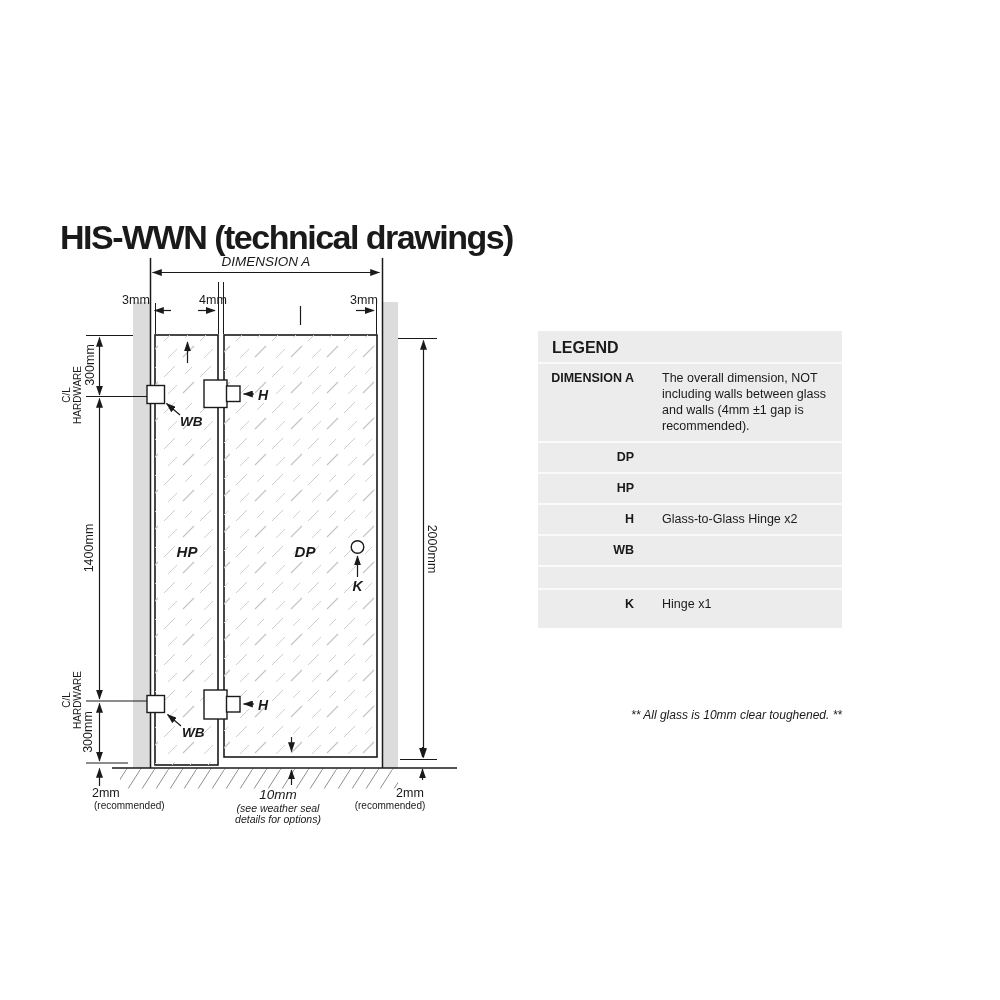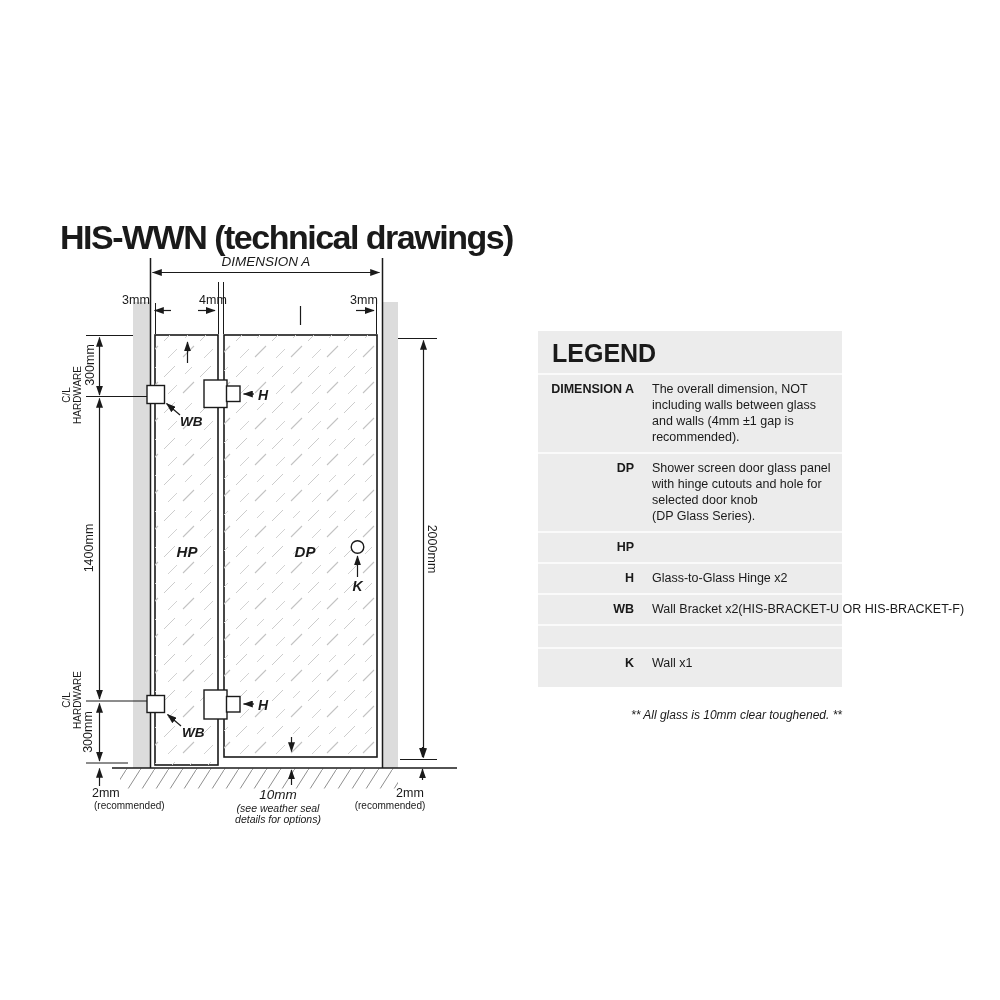--- a/index.html
+++ b/index.html
@@ -10,25 +10,25 @@
   .t-dim{font-size:12.5px;}
   .t-it{font-style:italic;}
   .t-big{font-size:13.5px;}
   .t-sm{font-size:10px;}
   .t-sm2{font-size:10.5px;}
   .t-lab{font-size:14px;font-weight:bold;font-style:italic;}
   .t-lab2{font-size:13.5px;font-weight:bold;font-style:italic;}
   .t-panel{font-size:15px;font-weight:bold;font-style:italic;}
   .t-cl{font-size:10px;}
   .legend{position:absolute;left:538px;top:331px;width:304px;background:#ececec;}
-  .legend-header{font-size:25px;font-weight:bold;padding:8px 8px 5px 14px;}
+  .legend-header{font-size:16px;font-weight:bold;padding:8px 8px 5px 14px;}
   .lrow{display:flex;border-top:2px solid #fafafa;padding:6px 0 7px 0;}
   .lrow-empty{height:21px;border-top:2px solid #fafafa;}
   .lkey{flex:none;width:96px;text-align:right;font-weight:bold;font-size:12.5px;line-height:16px;}
-  .ldesc{margin-left:18px;font-size:12.5px;line-height:16px;width:192px;}
+  .ldesc{margin-left:28px;font-size:12.5px;line-height:16px;width:192px;}
   .ldesc span{display:block;}
   .ldesc.nowrap{white-space:nowrap;width:auto;overflow:visible;}
   .legend-foot{position:absolute;left:538px;top:708px;width:304px;text-align:right;font-style:italic;font-size:12px;}
 </style>
 </head>
 <body>
 
 <h1 class="page-title">HIS-WWN (technical drawings)</h1>
 
 <svg width="1000" height="1000" viewBox="0 0 1000 1000">
@@ -179,49 +179,40 @@
     <div class="ldesc">
       <span>The overall dimension, NOT</span>
       <span>including walls between glass</span>
       <span>and walls (4mm ±1 gap is</span>
       <span>recommended).</span>
     </div>
   </div>
 
   <div class="lrow">
     <div class="lkey">DP</div>
-    <div class="ldesc">
-      <span>Shower screen door glass panel</span>
-      <span>with hinge cutouts and hole for</span>
-      <span>selected door knob</span>
-      <span>(DP Glass Series).</span>
-    </div>
   </div>
 
   <div class="lrow">
     <div class="lkey">HP</div>
   </div>
 
   <div class="lrow">
     <div class="lkey">H</div>
     <div class="ldesc">
       <span>Glass-to-Glass Hinge x2</span>
     </div>
   </div>
 
   <div class="lrow">
     <div class="lkey">WB</div>
-    <div class="ldesc nowrap">
-      <span>Wall Bracket x2(HIS-BRACKET-U OR HIS-BRACKET-F)</span>
-    </div>
   </div>
 
   <div class="lrow-empty"></div>
 
   <div class="lrow" style="padding-bottom:16px;">
     <div class="lkey">K</div>
     <div class="ldesc">
-      <span>Wall x1</span>
+      <span>Hinge x1</span>
     </div>
   </div>
 </div>
 
 <div class="legend-foot">** All glass is 10mm clear toughened. **</div>
 
 </body></html>

